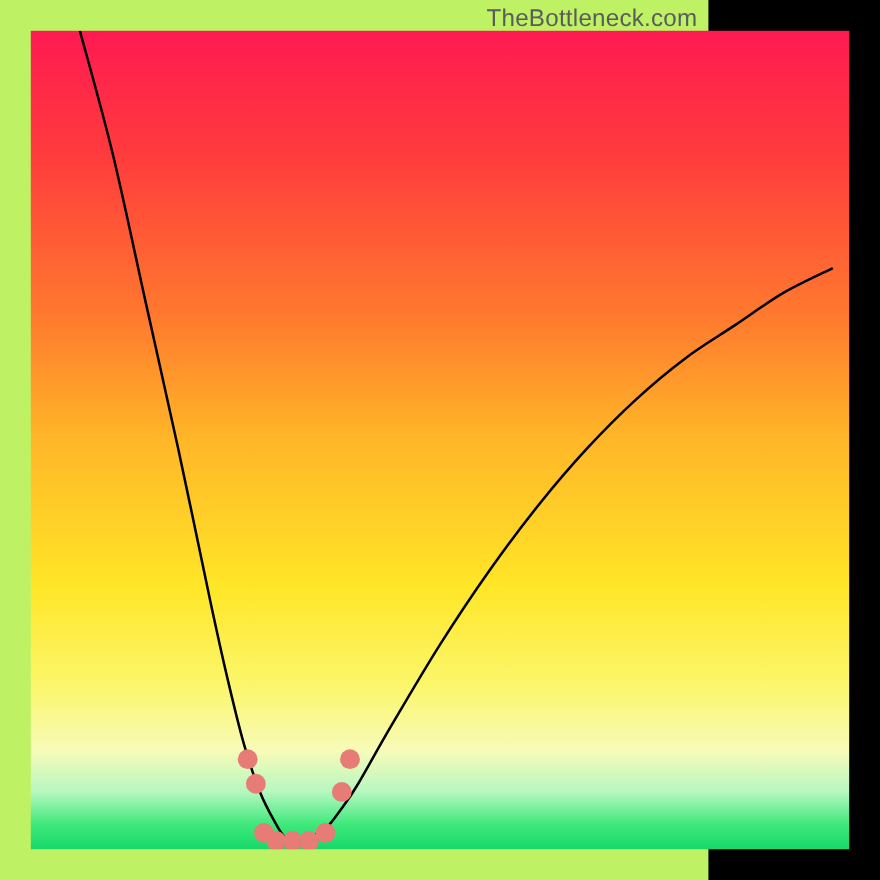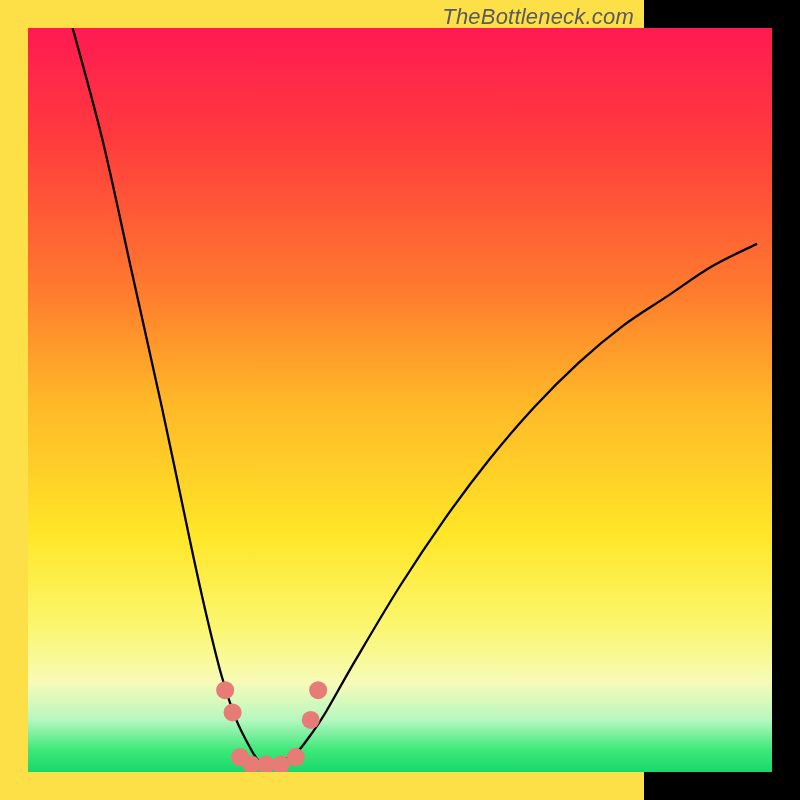--- a/index.html
+++ b/index.html
@@ -10,22 +10,21 @@
     background: #000;
     font-family: Arial, Helvetica, sans-serif;
     overflow: hidden;
   }
   .frame {
     position: absolute;
     left: 0;
     top: 0;
     width: 644px;
     height: 800px;
-    background: #fde047;
-    font-style: italic;
+    background: #bef264;
   }
   .plot {
     position: absolute;
     left: 28px;
     top: 28px;
     width: 744px;
     height: 744px;
     
     background: linear-gradient(to bottom,
       #ff1a52 0%,

